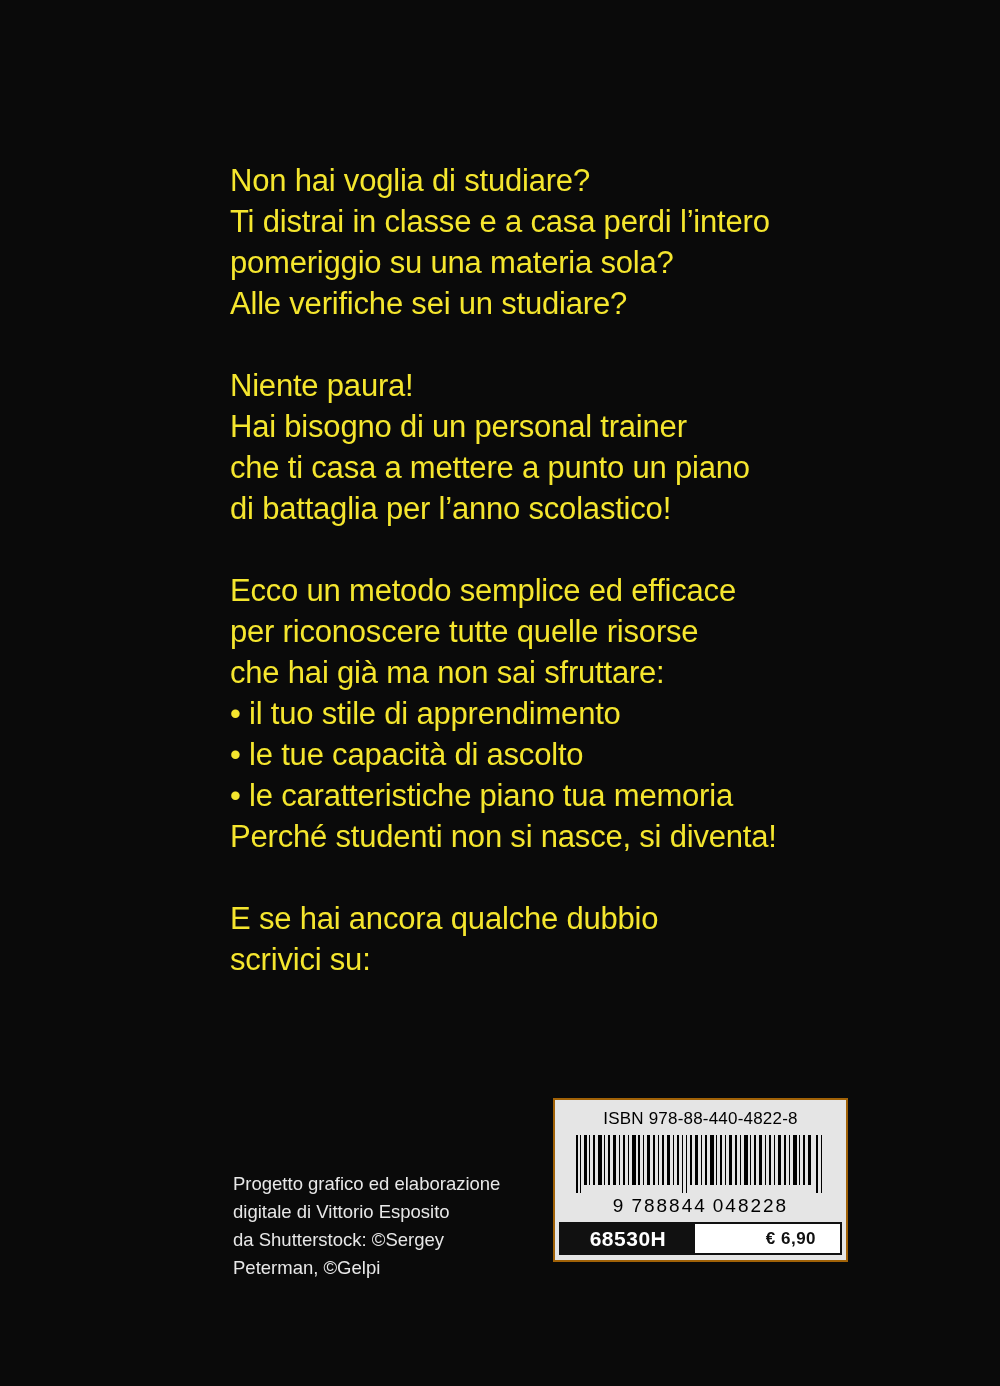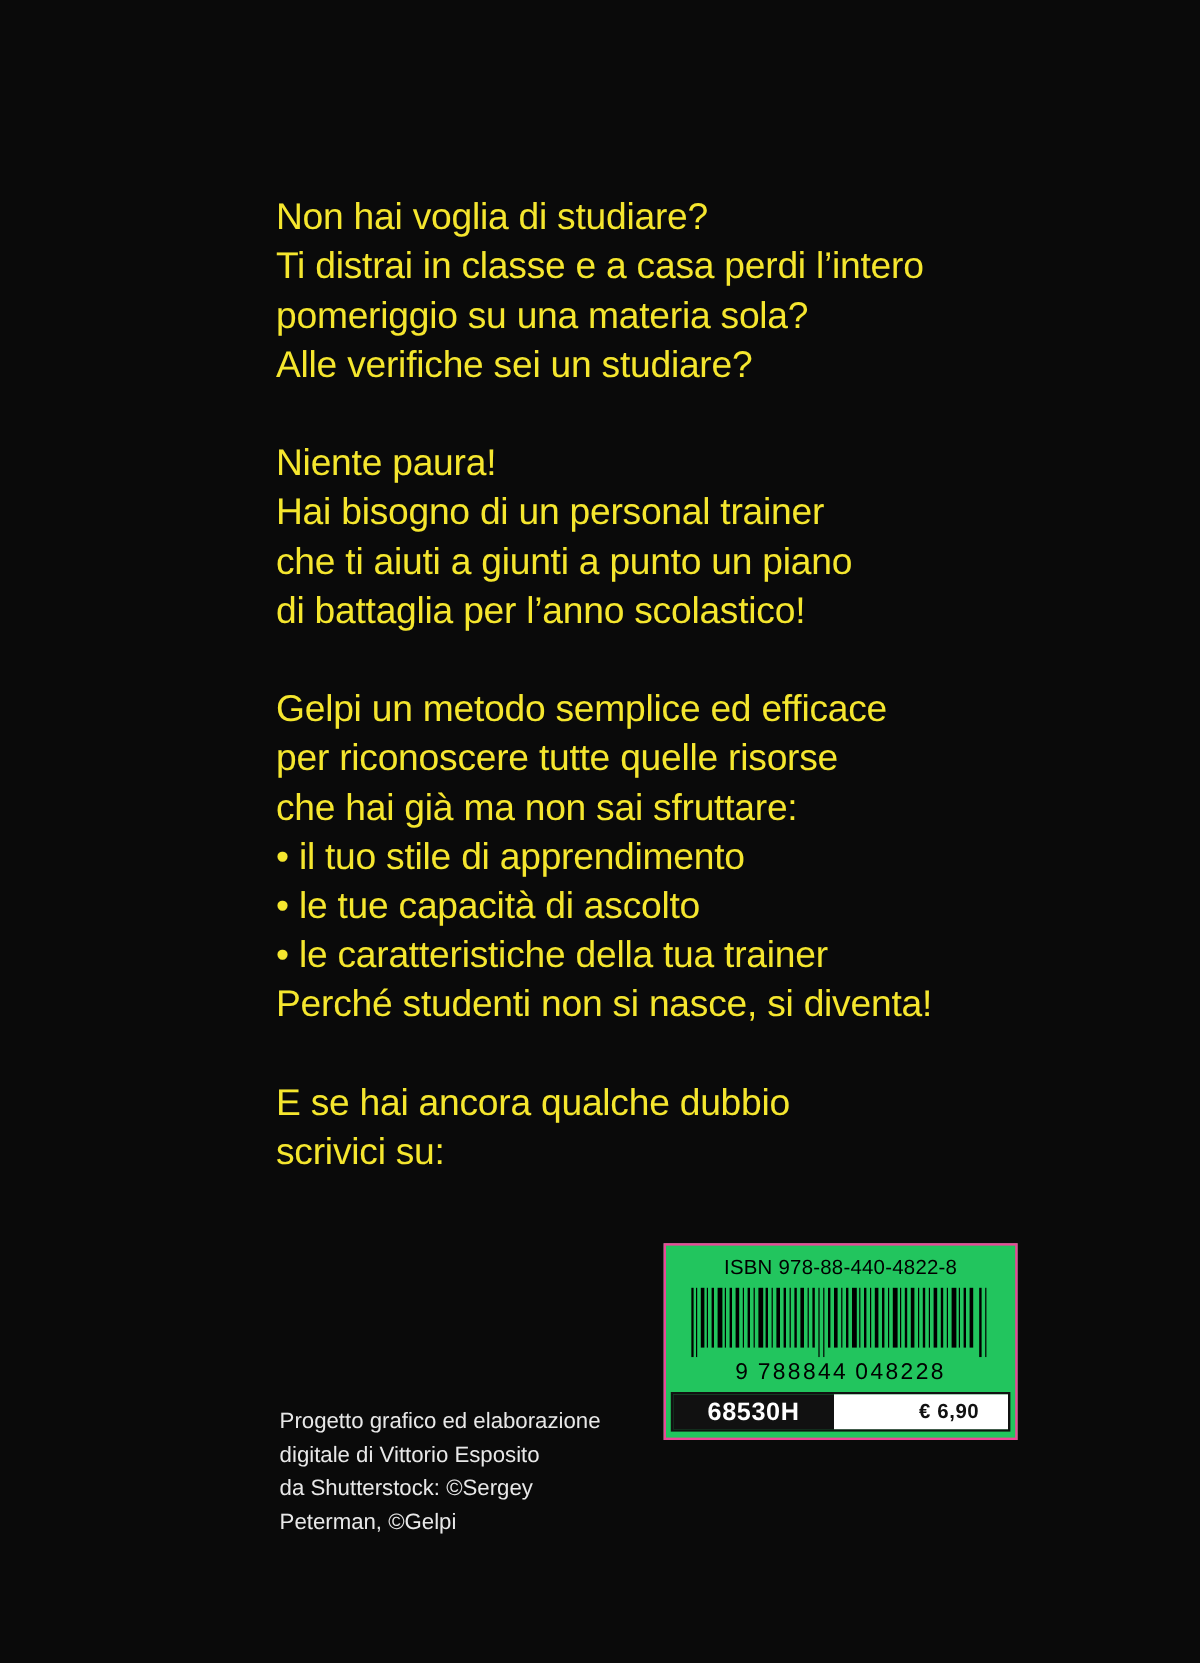--- a/index.html
+++ b/index.html
@@ -40,25 +40,25 @@
     width: 300px;
     color: #e8e8e8;
     font-size: 18.5px;
     line-height: 25px;
   }
   .credits p { margin: 3px; }
 
   .barcode-box {
     position: absolute;
     left: 553px;
-    top: 1036px;
+    top: 1098px;
     width: 295px;
     height: 164px;
-    background: #22c55e;
-    border: 2px solid #ec4899;
+    background: #e5e5e5;
+    border: 2px solid #a16207;
     box-sizing: border-box;
     padding: 0;
   }
   .isbn-text {
     text-align: center;
     font-size: 17px;
     color: #000;
     margin-top: 9px;
     letter-spacing: 0.2px;
   }
@@ -117,29 +117,29 @@
 <div class="page">
 
   <div class="blurb">
     <p>Non hai voglia di studiare?</p>
     <p>Ti distrai in classe e a casa perdi l’intero</p>
     <p>pomeriggio su una materia sola?</p>
     <p>Alle verifiche sei un studiare?</p>
     <div class="gap"></div>
     <p>Niente paura!</p>
     <p>Hai bisogno di un personal trainer</p>
-    <p>che ti aiuti a giunti a punto un piano</p>
+    <p>che ti casa a mettere a punto un piano</p>
     <p>di battaglia per l’anno scolastico!</p>
     <div class="gap"></div>
-    <p>Gelpi un metodo semplice ed efficace</p>
+    <p>Ecco un metodo semplice ed efficace</p>
     <p>per riconoscere tutte quelle risorse</p>
     <p>che hai già ma non sai sfruttare:</p>
     <p>• il tuo stile di apprendimento</p>
     <p>• le tue capacità di ascolto</p>
-    <p>• le caratteristiche della tua trainer</p>
+    <p>• le caratteristiche piano tua memoria</p>
     <p>Perché studenti non si nasce, si diventa!</p>
     <div class="gap"></div>
     <p>E se hai ancora qualche dubbio</p>
     <p>scrivici su:</p>
   </div>
 
   <div class="credits">
     <p>Progetto grafico ed elaborazione</p>
     <p>digitale di Vittorio Esposito</p>
     <p>da Shutterstock: ©Sergey</p>

